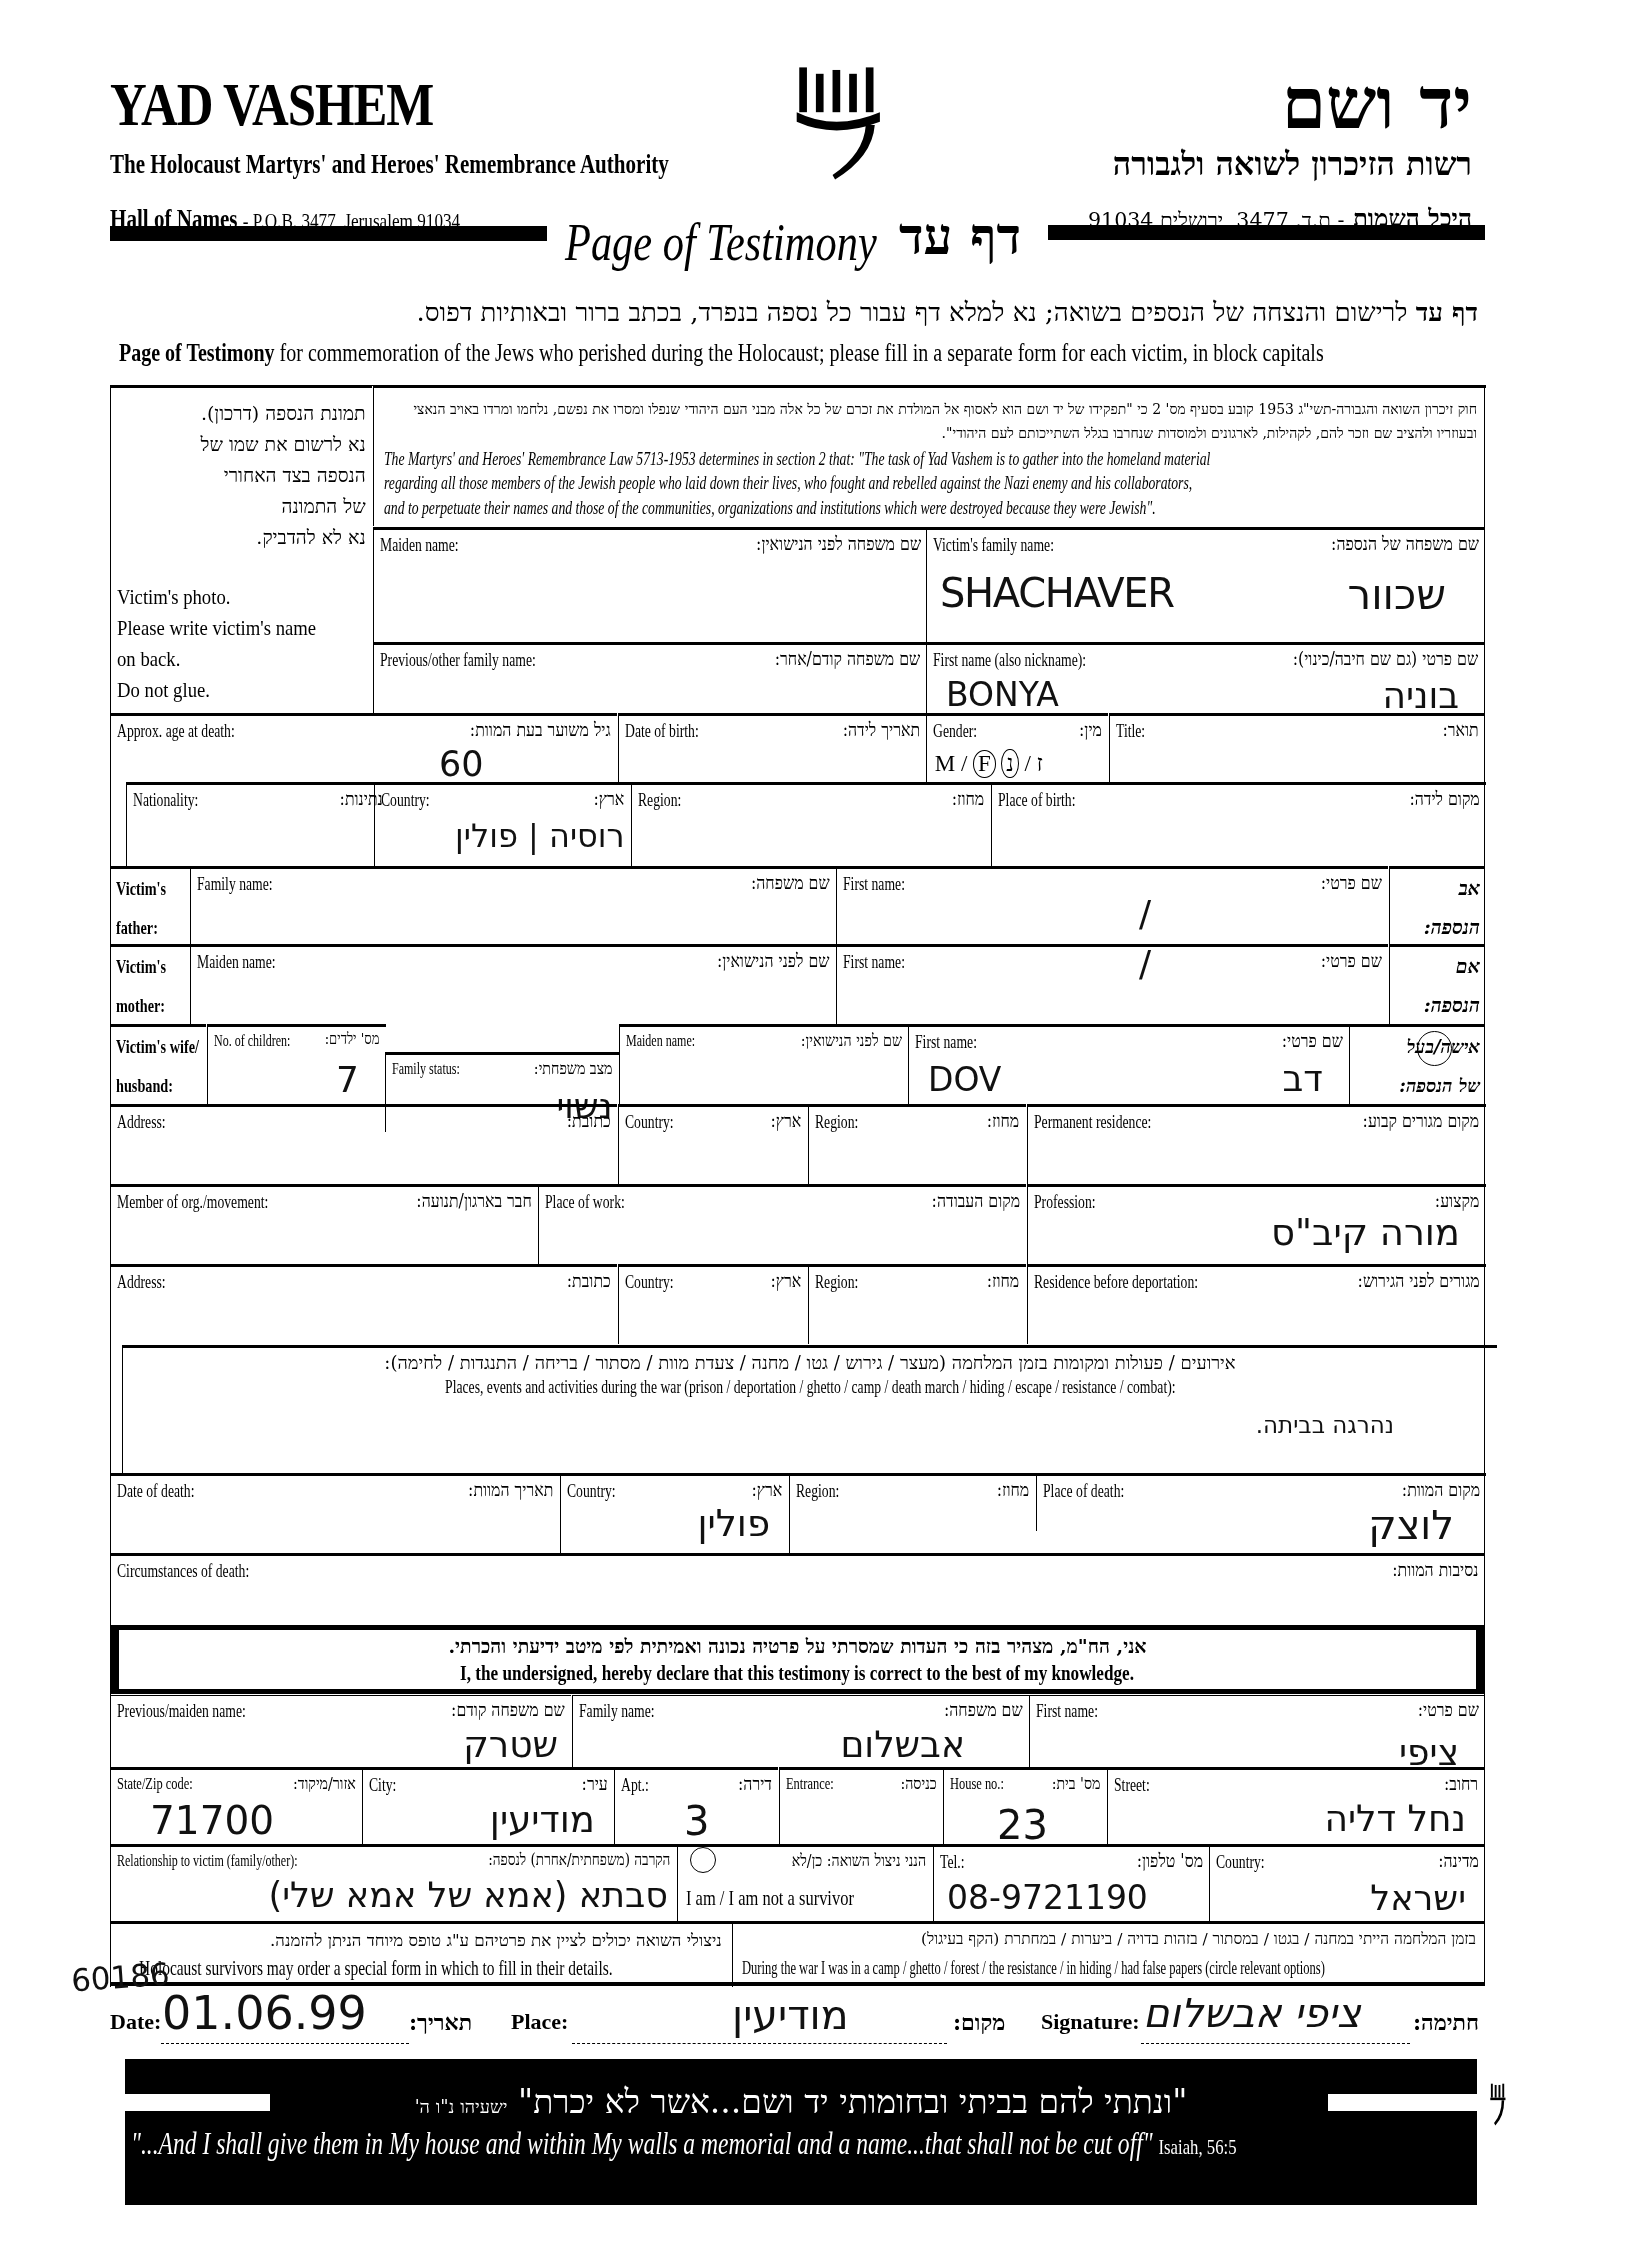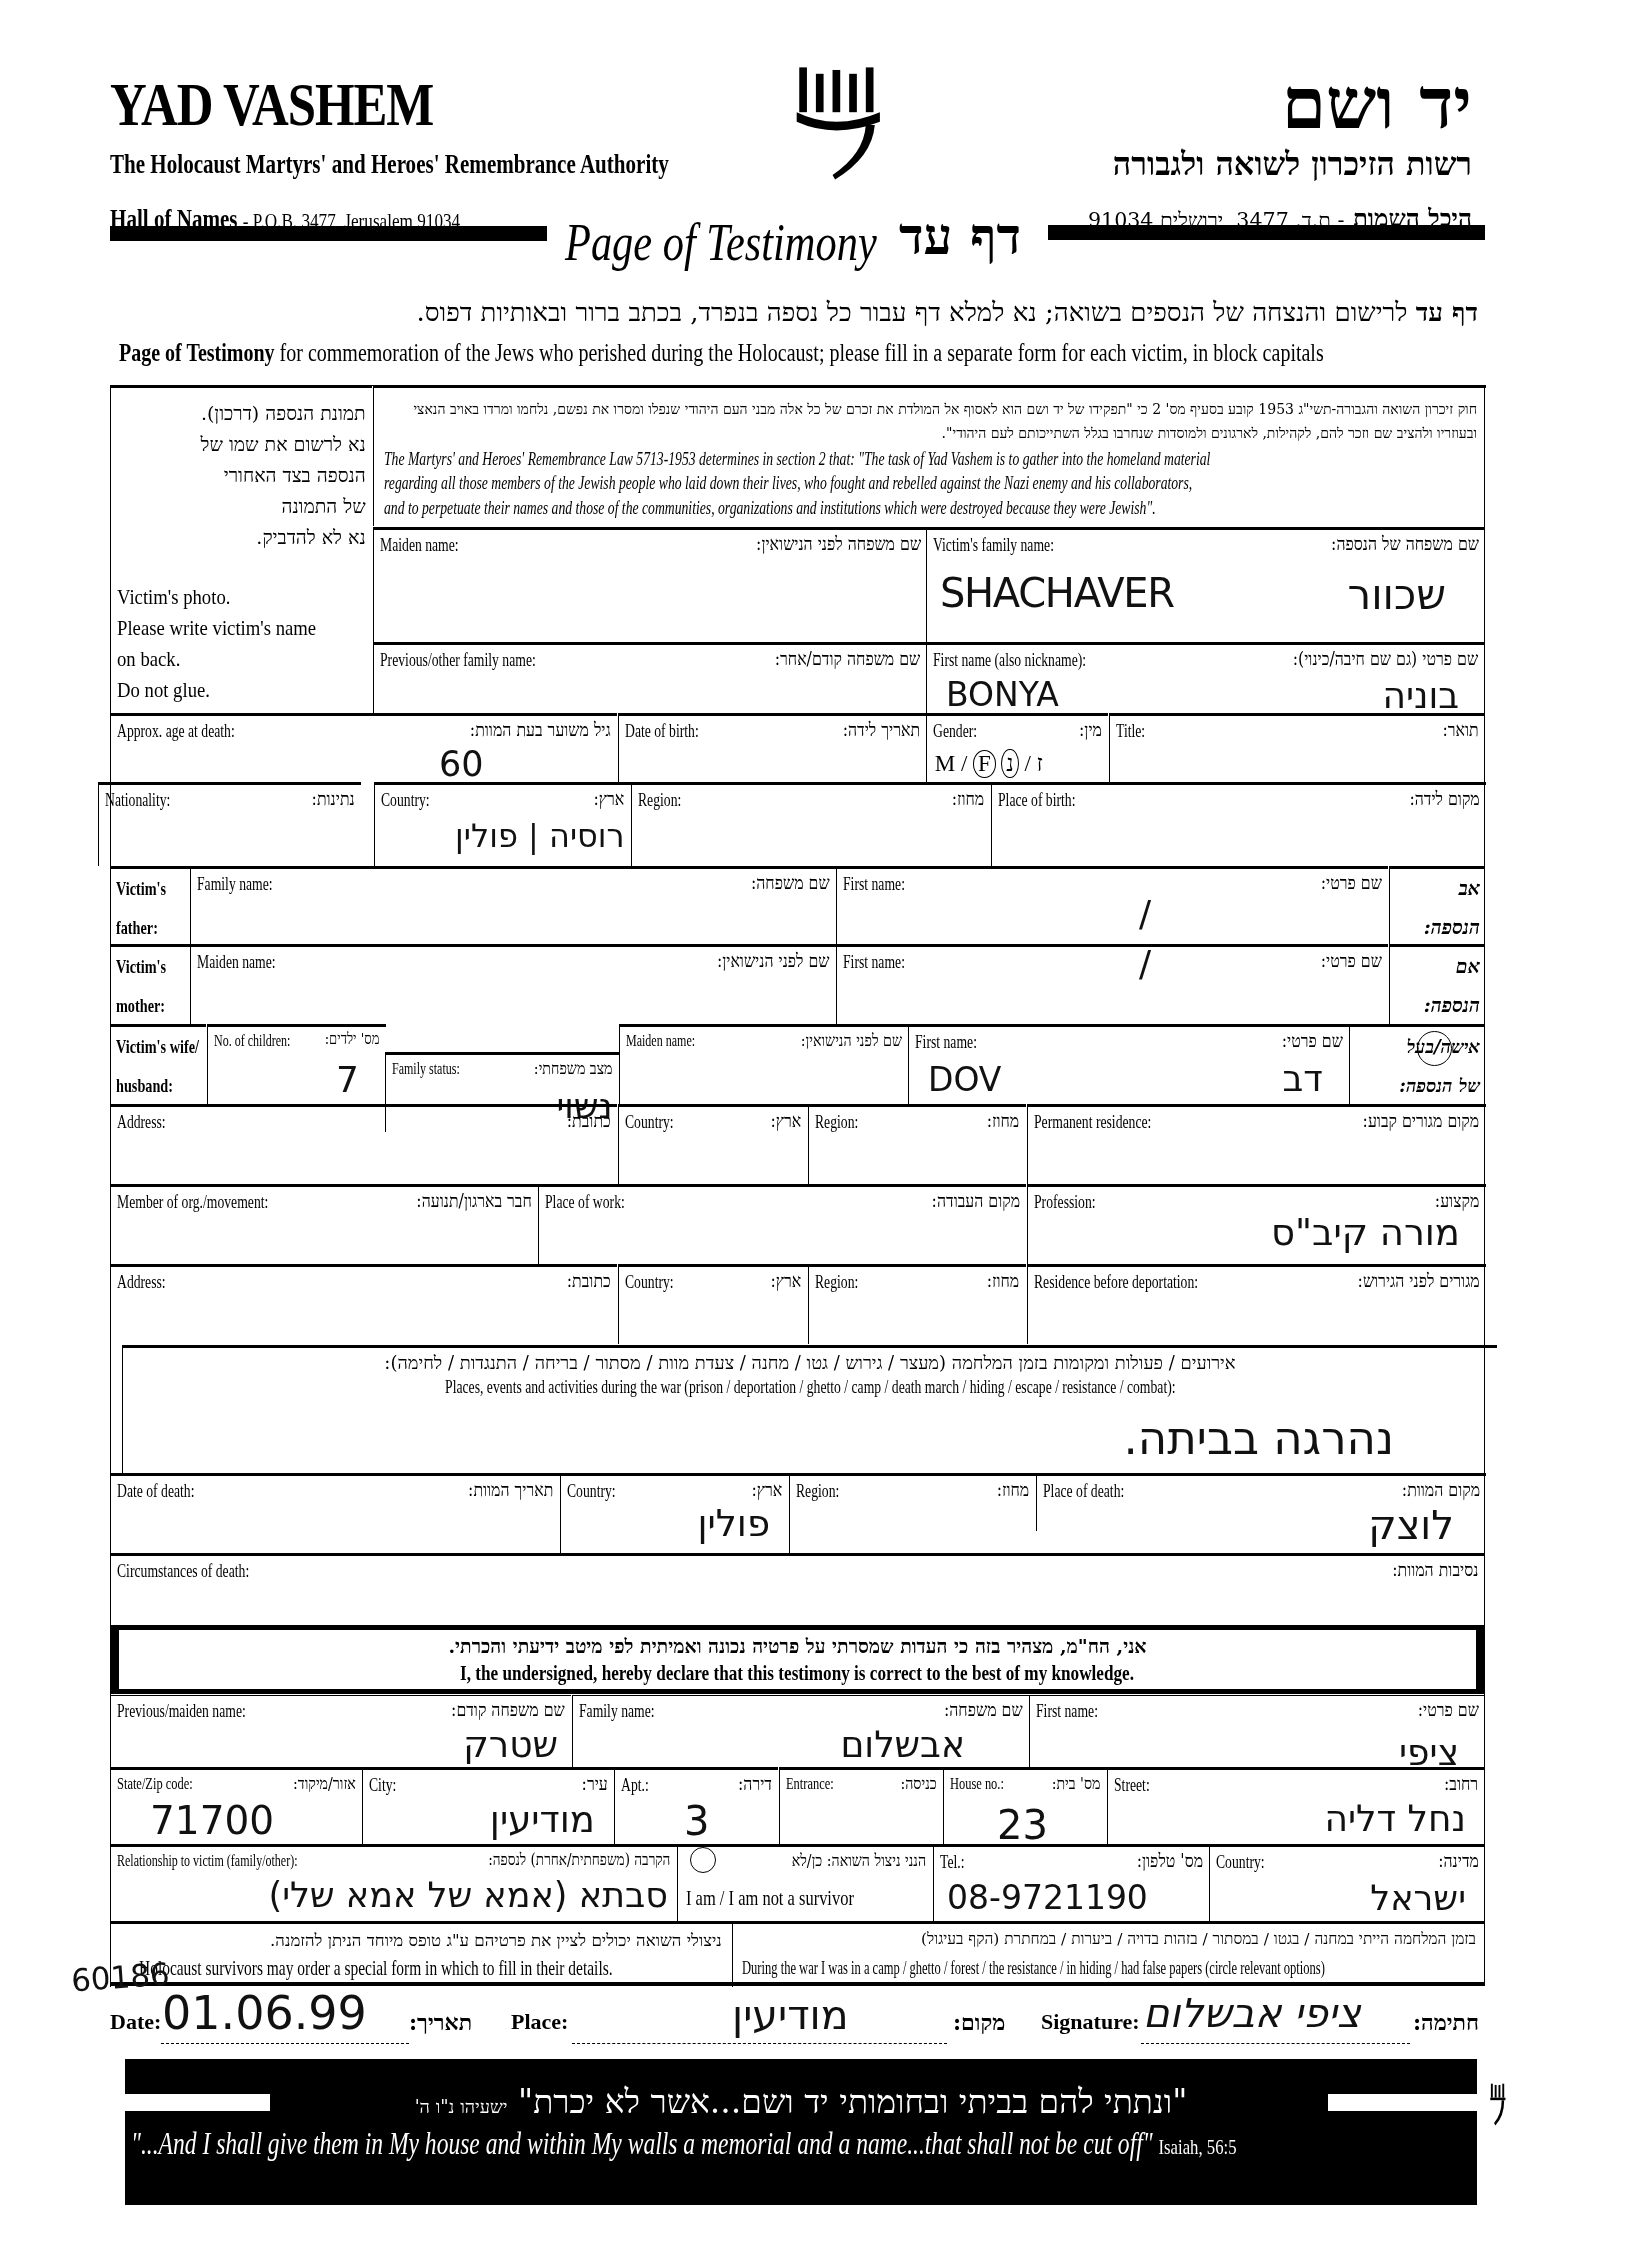--- a/index.html
+++ b/index.html
@@ -152,21 +152,21 @@
   <span class="lbl-he">מין:</span>
   <span class="val" style="left:7.7px;top:33px;font-size:23px;">M /
     <span style="display:inline-block;border:1.9px solid #000;border-radius:50%;padding:0 3.9px;">F</span>
     <span class="hb" style="display:inline-block;border:1.9px solid #000;border-radius:50%;padding:0 3.9px;">נ</span> / ז</span>
 </div>
 <div class="cell" style="left:1109px;top:713px;width:376px;height:69px;">
   <span class="lbl-en">Title:</span>
   <span class="lbl-he">תואר:</span>
 </div>
 
-<div class="cell" style="left:98px;top:782px;width:263px;height:84px;padding-left:24px;">
+<div class="cell" style="left:126px;top:782px;width:263px;height:84px;padding-left:24px;">
   <span class="lbl-en">Nationality:</span>
   <span class="lbl-he">נתינות:</span>
 </div>
 <div class="cell" style="left:374px;top:782px;width:257px;height:84px;">
   <span class="lbl-en">Country:</span>
   <span class="lbl-he">ארץ:</span>
   <span class="val hand val-he" style="right:6.4px;top:32px;font-size:32px;">רוסיה | פולין</span>
 </div>
 <div class="cell" style="left:631px;top:782px;width:360px;height:84px;">
   <span class="lbl-en">Region:</span>
@@ -299,21 +299,21 @@
   <span class="lbl-he">מחוז:</span>
 </div>
 <div class="cell" style="left:1027px;top:1264px;width:459px;height:80px;">
   <span class="lbl-en">Residence before deportation:</span>
   <span class="lbl-he">מגורים לפני הגירוש:</span>
 </div>
 
 <div class="cell" style="left:110px;top:1345px;width:1375px;height:128px;margin-left:12px;">
   <div class="center-text hb" style="top:3.9px;font-size:18px;direction:rtl;">אירועים / פעולות ומקומות בזמן המלחמה (מעצר / גירוש / גטו / מחנה / צעדת מוות / מסתור / בריחה / התנגדות / לחימה):</div>
   <div class="center-text" style="top:28px;font-size:19px;"><span style="display:inline-block;transform:scaleX(0.72);">Places, events and activities during the war (prison / deportation / ghetto / camp / death march / hiding / escape / resistance / combat):</span></div>
-  <span class="val hand val-he" style="right:103px;top:64px;font-size:45px;">נהרגה בביתה.</span>
+  <span class="val hand val-he" style="right:103px;top:64px;font-size:23px;">נהרגה בביתה.</span>
 </div>
 
 <div class="cell" style="left:110px;top:1473px;width:450px;height:80px;">
   <span class="lbl-en">Date of death:</span>
   <span class="lbl-he">תאריך המוות:</span>
 </div>
 <div class="cell" style="left:560px;top:1473px;width:229px;height:80px;">
   <span class="lbl-en">Country:</span>
   <span class="lbl-he">ארץ:</span>
   <span class="val hand val-he" style="right:19px;top:26px;font-size:37px;">פולין</span>

